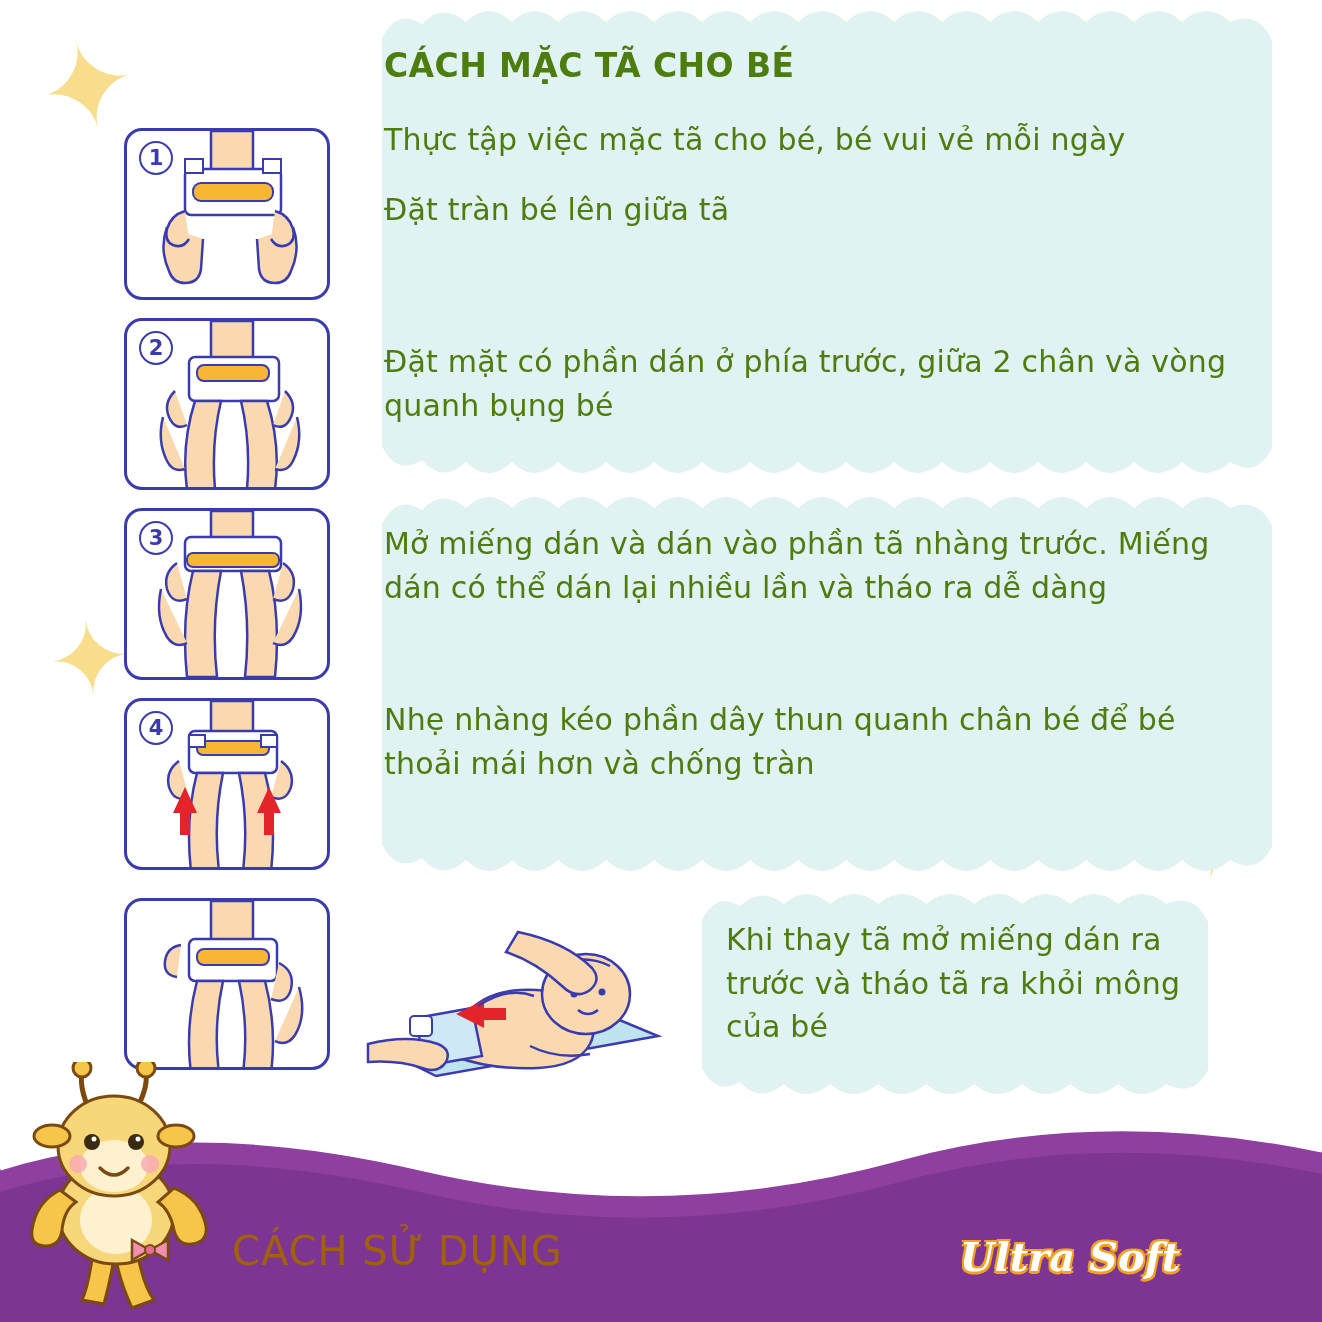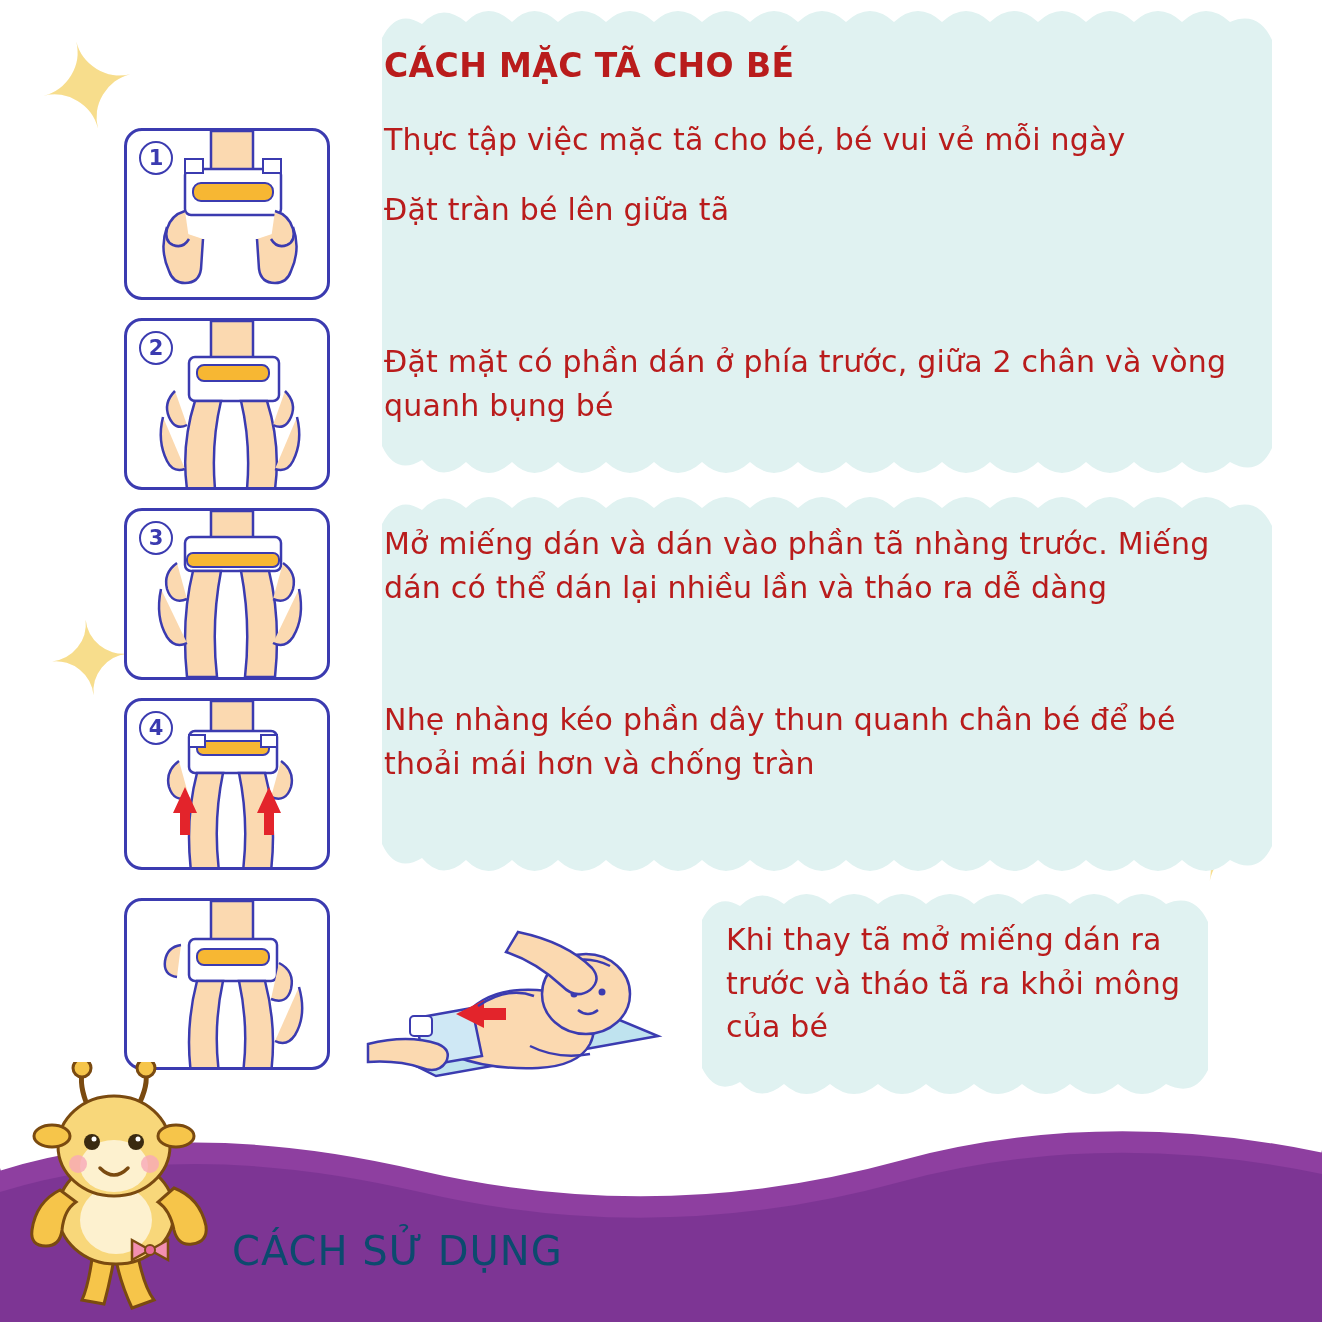--- a/index.html
+++ b/index.html
@@ -21,21 +21,21 @@
     user-select: none;
   }
   .star.s1 { left: 38px;  top: 28px;  font-size: 118px; transform: rotate(-14deg); }
   .star.s2 { left: 1180px; top: 198px; font-size: 108px; transform: rotate(10deg); }
   .star.s3 { left: 48px;  top: 610px; font-size: 100px; transform: rotate(-6deg); }
   .star.s4 { left: 1165px; top: 770px; font-size: 130px; transform: rotate(12deg); }
 
   
   .panel-text {
     position: absolute;
-    color: #b91c1c;
+    color: #4d7c0f;
     font-size: 30px;
     line-height: 1.45;
     letter-spacing: .2px;
   }
   .panel-title {
     font-weight: bold;
     font-size: 33px;
     letter-spacing: .4px;
   }
 
@@ -67,21 +67,21 @@
     position: absolute;
     left: 0; bottom: 0;
     width: 1322px;
     height: 250px;
     overflow: hidden;
   }
   .bottom-label {
     position: absolute;
     left: 232px;
     bottom: 48px;
-    color: #0c4a6e;
+    color: #a16207;
     font-size: 40px;
     letter-spacing: 1px;
   }
 
   
   .logo {
     position: absolute;
     right: 42px;
     bottom: 42px;
     text-align: center;
@@ -286,20 +286,21 @@
   <svg width="1322" height="250" viewBox="0 0 1322 250">
     <path d="M0 96 Q180 40 420 96 Q660 152 900 86 Q1100 32 1322 78 L1322 250 L0 250 Z" fill="#8e3fa0"></path>
     <path d="M0 120 Q180 64 420 120 Q660 176 900 110 Q1100 56 1322 102 L1322 250 L0 250 Z" fill="#6f2d8a" opacity="0.55"></path>
     <path d="M0 96 Q180 40 420 96 Q660 152 900 86 Q1100 32 1322 78" fill="none" stroke="#ffffff" stroke-width="5"></path>
   </svg>
 </div>
 
 <div class="bottom-label">CÁCH SỬ DỤNG</div>
 
 <div class="logo">
+  <div class="logo-sub">Ultra Soft</div>
 </div>
 
 <div class="giraffe">
   <svg width="220" height="250" viewBox="0 0 220 250">
 
     <path d="M86 180 q-4 40 -12 58 l22 4 q8 -30 12 -58 z" fill="#f6c54a" stroke="#7a4a10" stroke-width="3"></path>
     <path d="M128 182 q6 40 18 56 l-22 8 q-14 -30 -18 -60 z" fill="#f6c54a" stroke="#7a4a10" stroke-width="3"></path>
 
     <ellipse cx="108" cy="150" rx="58" ry="52" fill="#f8d77a" stroke="#7a4a10" stroke-width="3"></ellipse>
     <ellipse cx="108" cy="158" rx="36" ry="34" fill="#fdf1cf" stroke="none"></ellipse>

